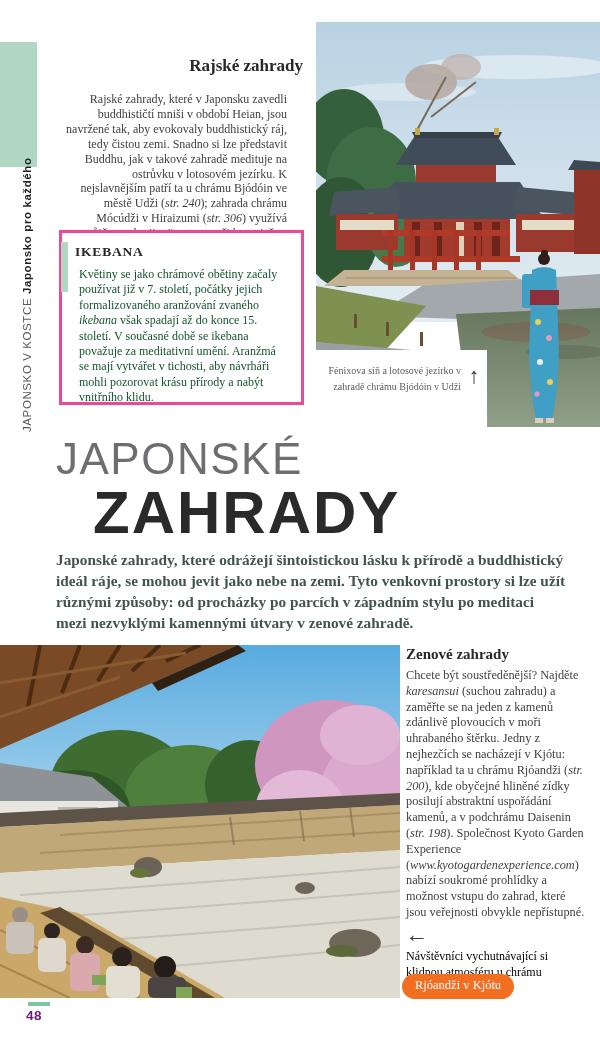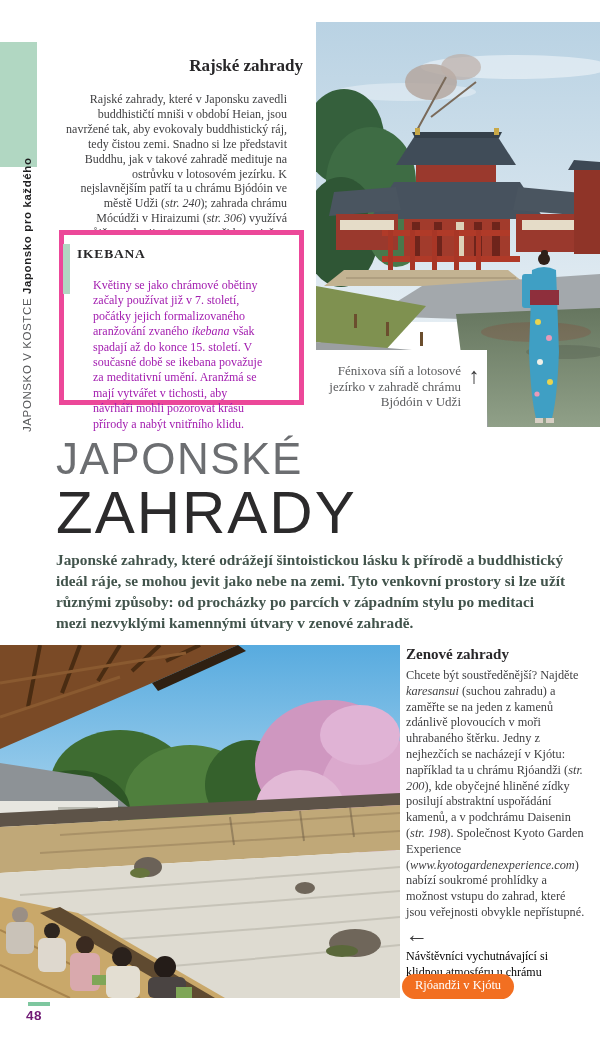--- a/index.html
+++ b/index.html
@@ -14,39 +14,39 @@
   .side-text{left:21px;top:432px;transform:rotate(-90deg);transform-origin:0 0;
              white-space:nowrap;font-size:11.5px;letter-spacing:.6px;color:#57585a;}
   .side-text b{color:#1f1f20;font-weight:bold;}
 
   
   .intro{left:50px;top:40px;width:253px;text-align:right;color:#3f3f41;}
   .intro h2{margin:16px 0 5px 0;font-size:17px;color:#282729;font-family:"Liberation Serif","DejaVu Serif",serif;}
   .intro p{margin:16px;font-size:12px;line-height:14.9px;}
 
   
-  .ikebana{left:59px;top:230px;width:245px;height:175px;border:5px solid #ec4899;background:#fff;box-sizing:border-box;
+  .ikebana{left:59px;top:230px;width:245px;height:175px;border:3px solid #ec4899;background:#fff;box-sizing:border-box;
            padding:11px 13px;}
   .ikebana .tab{position:absolute;left:-1px;top:9px;width:7px;height:50px;background:#b1d7c2;}
   .ikebana h3{margin:0 0 7px 0;font-size:13.5px;letter-spacing:.8px;color:#282729;
               font-family:"Liberation Serif","DejaVu Serif",serif;}
-  .ikebana p{margin:16px;font-size:12px;line-height:15.4px;color:#a21caf;}
+  .ikebana p{margin:4px;font-size:12px;line-height:15.4px;color:#14532d;}
 
   
   .photo-top{left:316px;top:22px;width:284px;height:405px;overflow:hidden;}
   .photo-top svg{display:block;}
   .cap-box{position:absolute;left:0;top:328px;width:171px;height:77px;background:#ffffff;
            display:flex;align-items:flex-start;padding-top:13px;box-sizing:border-box;}
-  .cap-box .cap-txt{flex:1;text-align:right;font-size:13px;line-height:15.6px;color:#5a5b5d;}
+  .cap-box .cap-txt{flex:1;text-align:right;font-size:10px;line-height:15.6px;color:#5a5b5d;}
   .cap-arrow{width:26px;font-size:22px;line-height:22px;color:#3a3a3c;text-align:center;margin-top:2px;}
 
   
   .title{left:56px;top:434px;color:#2b2a2b;}
   .title .t1{font-size:44px;letter-spacing:1.5px;color:#6c6e71;font-weight:400;}
-  .title .t2{font-size:60px;letter-spacing:2px;font-weight:400;margin-top:0px;line-height:58px;}
+  .title .t2{font-size:60px;letter-spacing:2px;font-weight:700;margin-top:0px;line-height:58px;margin-left:37px;}
 
   
   .lead{left:56px;top:549px;width:512px;font-size:15.3px;line-height:21px;color:#42544c;font-weight:bold;}
 
   
   .photo-zen{left:0;top:645px;width:400px;height:353px;overflow:hidden;}
 
   
   .zencol{left:406px;top:646px;width:181px;color:#3f3f41;}
   .zencol h3{margin:0 0 5px 0;font-size:15px;color:#282729;font-family:"Liberation Serif","DejaVu Serif",serif;}

